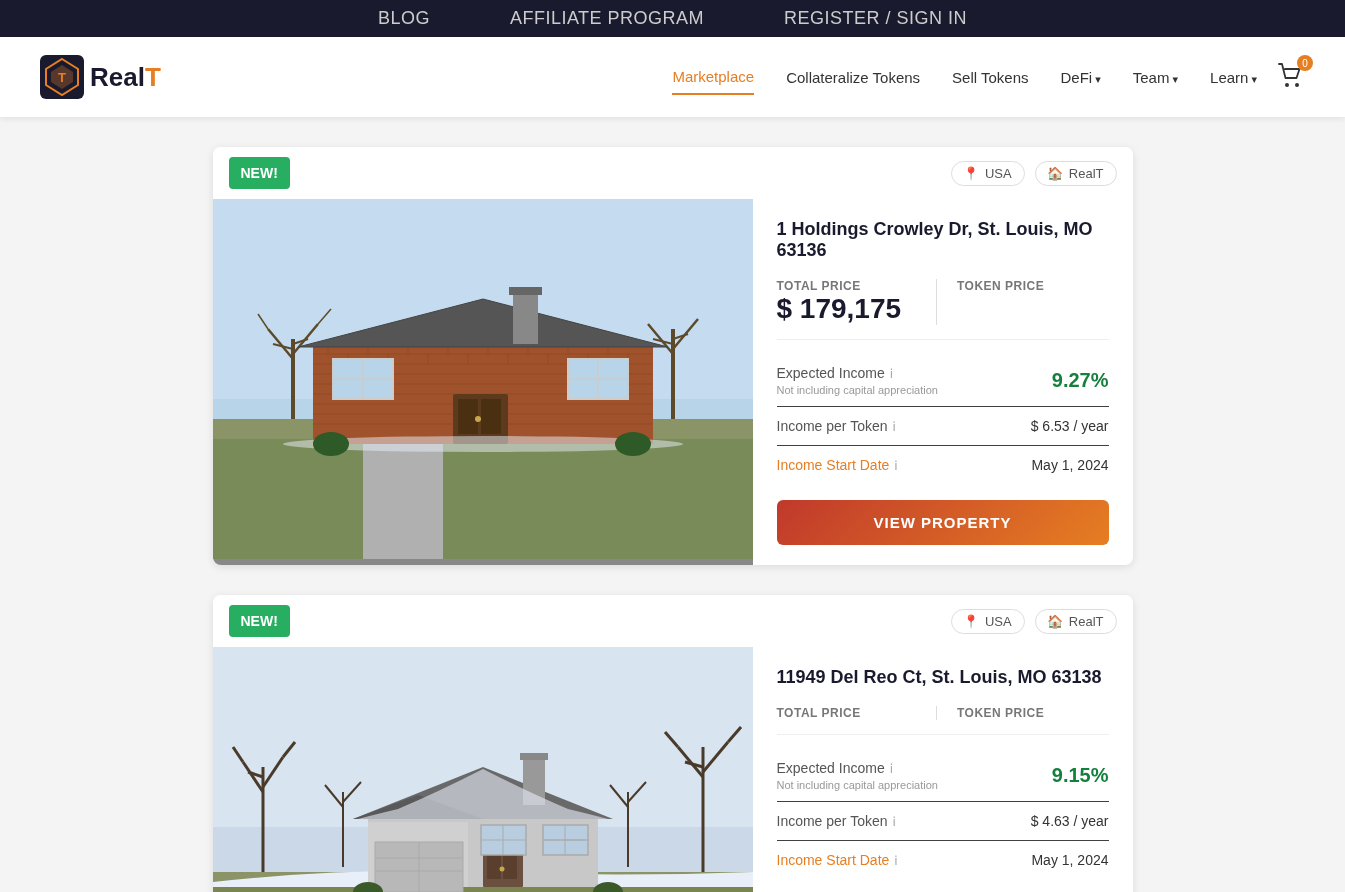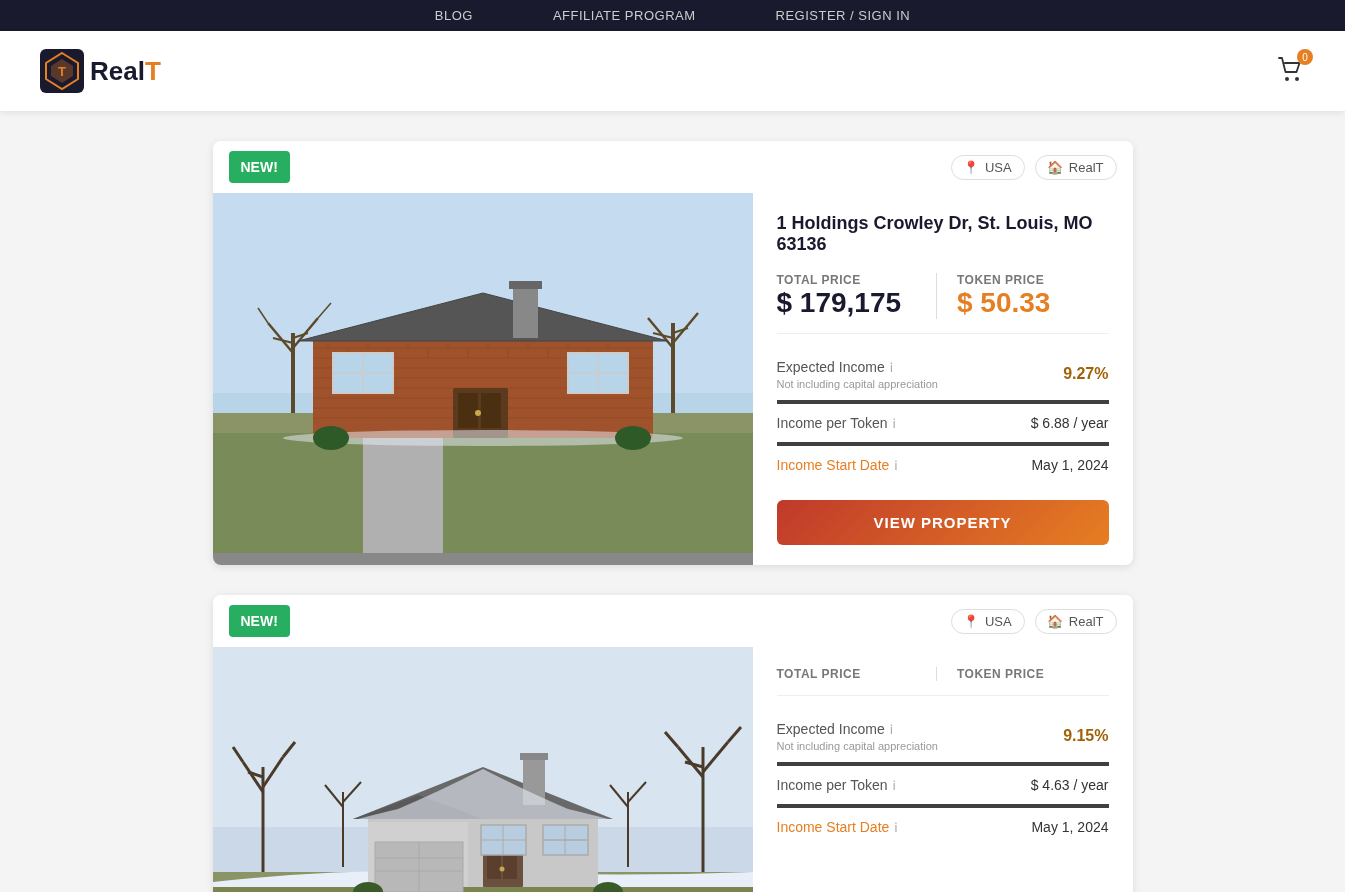--- a/index.html
+++ b/index.html
@@ -6,21 +6,21 @@
     body { font-family: Arial, sans-serif; background: #f4f4f4; color: #333; }
 
     
     .top-bar {
       background: #1a1a2e;
       color: #ccc;
       display: flex;
       justify-content: center;
       gap: 80px;
       padding: 8px 0;
-      font-size: 13px;
+      font-size: 18px;
     }
     .top-bar a {
       color: #ccc;
       text-decoration: none;
       letter-spacing: 0.5px;
     }
 
     
     .nav {
       background: #fff;
@@ -181,44 +181,44 @@
       font-weight: bold;
       color: #1a1a2e;
     }
     .price-value.orange { color: #e67e22; }
 
     .info-row {
       display: flex;
       justify-content: space-between;
       align-items: center;
       padding: 10px 0;
-      border-bottom: 4px solid #404040;
+      border-bottom: 1px solid #404040;
     }
     .info-row:last-of-type { border-bottom: none; }
     .info-label {
       font-size: 14px;
       color: #555;
       display: flex;
       align-items: center;
       gap: 5px;
     }
     .info-label.orange { color: #e67e22; }
     .info-value {
       font-size: 14px;
       color: #333;
       font-weight: 500;
     }
     .info-icon {
       color: #aaa;
       font-size: 13px;
     }
     .expected-pct {
-      font-size: 16px;
+      font-size: 20px;
       font-weight: bold;
-      color: #a16207;
+      color: #15803d;
     }
     .sub-label {
       font-size: 11px;
       color: #999;
       margin-top: 2px;
     }
     .view-btn {
       display: block;
       width: 100%;
       margin-top: 16px;
@@ -252,20 +252,28 @@
   <a href="#" class="nav-logo">
 
     <svg class="logo-icon" viewBox="0 0 44 44">
       <rect width="44" height="44" rx="6" fill="#1a1a2e"></rect>
       <polygon points="22,4 38,14 38,30 22,40 6,30 6,14" fill="none" stroke="#e67e22" stroke-width="2"></polygon>
       <polygon points="22,10 33,17 33,27 22,34 11,27 11,17" fill="#e67e22" opacity="0.3"></polygon>
       <text x="22" y="27" text-anchor="middle" fill="#e67e22" font-size="13" font-weight="bold">T</text>
     </svg>
     <span class="logo-text">Real<span>T</span></span>
   </a>
+  <div class="nav-links">
+    <a href="#" class="active">Marketplace</a>
+    <a href="#">Collateralize Tokens</a>
+    <a href="#">Sell Tokens</a>
+    <a href="#" class="with-arrow">DeFi</a>
+    <a href="#" class="with-arrow">Team</a>
+    <a href="#" class="with-arrow">Learn</a>
+  </div>
   <div class="cart-icon">
     <svg width="28" height="28" viewBox="0 0 28 28">
       <circle cx="10" cy="24" r="2" fill="#333"></circle>
       <circle cx="20" cy="24" r="2" fill="#333"></circle>
       <path d="M2 3h3l3.5 14h11l3-9H8" stroke="#333" stroke-width="1.8" fill="none" stroke-linecap="round" stroke-linejoin="round"></path>
     </svg>
     <span class="cart-count">0</span>
   </div>
 </nav>
 
@@ -371,39 +379,38 @@
       </div>
       <div class="card-info">
         <div class="card-address">1 Holdings Crowley Dr, St. Louis, MO 63136</div>
         <div class="price-row">
           <div class="price-col">
             <div class="price-label">TOTAL PRICE</div>
             <div class="price-value">$ 179,175</div>
           </div>
           <div class="price-col">
             <div class="price-label">TOKEN PRICE</div>
-            <div class="price-value orange">$ 50.33</div>
           </div>
         </div>
         <div class="info-row">
           <div>
             <div class="info-label">
               <span>Expected Income</span>
               <span class="info-icon">ℹ</span>
             </div>
             <div class="sub-label">Not including capital appreciation</div>
           </div>
           <div class="expected-pct">9.27%</div>
         </div>
         <div class="info-row">
           <div class="info-label">
             <span>Income per Token</span>
             <span class="info-icon">ℹ</span>
           </div>
-          <div class="info-value">$ 6.88 / year</div>
+          <div class="info-value">$ 6.53 / year</div>
         </div>
         <div class="info-row">
           <div class="info-label orange">
             <span>Income Start Date</span>
             <span class="info-icon">ℹ</span>
           </div>
           <div class="info-value">May 1, 2024</div>
         </div>
         <button class="view-btn">VIEW PROPERTY</button>
       </div>
@@ -495,20 +502,21 @@
 
           <rect x="185" y="245" width="75" height="115" fill="#AAAAAA"></rect>
 
           <ellipse cx="155" cy="245" rx="15" ry="10" fill="#3A5A2A"></ellipse>
           <ellipse cx="395" cy="245" rx="15" ry="10" fill="#3A5A2A"></ellipse>
 
           <path d="M145,172 Q160,168 185,162 Q225,145 270,122 Q315,145 355,162 Q380,168 395,172 Z" fill="#E8EFF8" opacity="0.6"></path>
         </svg>
       </div>
       <div class="card-info">
+        <div class="card-address">11949 Del Reo Ct, St. Louis, MO 63138</div>
         <div class="price-row">
           <div class="price-col">
             <div class="price-label">TOTAL PRICE</div>
           </div>
           <div class="price-col">
             <div class="price-label">TOKEN PRICE</div>
           </div>
         </div>
         <div class="info-row">
           <div>

